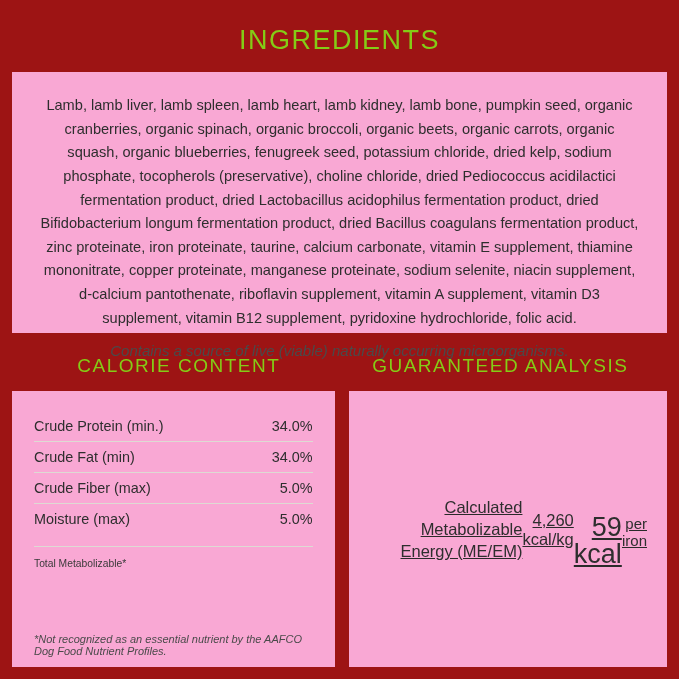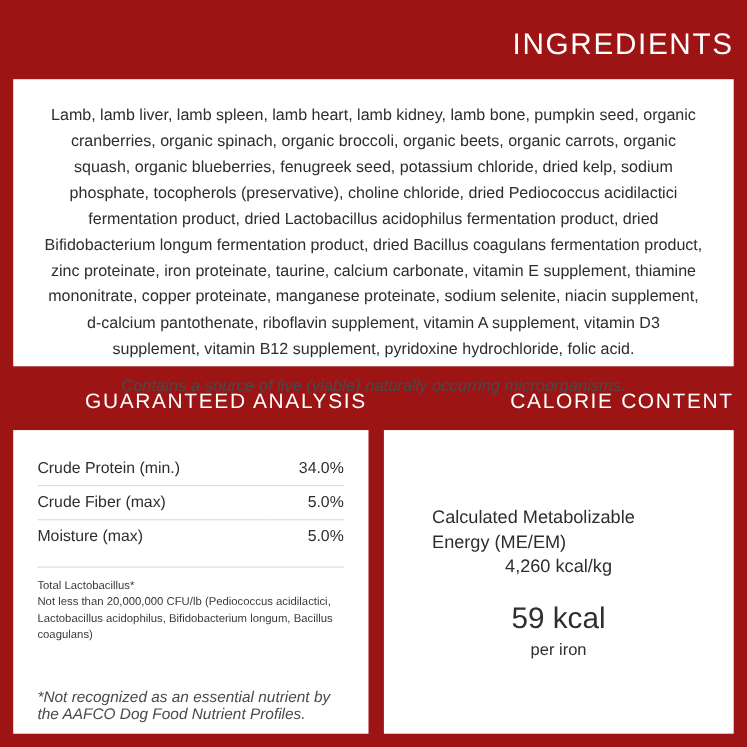--- a/index.html
+++ b/index.html
@@ -16,32 +16,32 @@
   }
   .page {
     width: 679px;
     height: 679px;
     box-sizing: border-box;
     padding: 0 12px;
     display: flex;
     flex-direction: column;
   }
   .section-title {
-    text-align: right;
+    text-align: center;
     letter-spacing: 1.5px;
     font-weight: 400;
-    color: #ffffff;
+    color: #84cc16;
   }
   #ingredients-title {
     font-size: 27px;
     margin-top: 25px;
     margin-bottom: 16px;
   }
   .card {
-    background: #ffffff;
+    background: #f9a8d4;
     color: #2a2a2a;
     box-sizing: border-box;
   }
   #ingredients-card {
     padding: 22px 26px 14px 26px;
     height: 261px;
   }
   #ingredients-text {
     font-size: 14.6px;
     line-height: 1.62;
@@ -102,32 +102,33 @@
   .ga-micro {
     margin-top: 12px;
     font-size: 10.3px;
     line-height: 1.45;
     color: #3a3a3a;
     border-top: 1px solid #dedad3;
     padding-top: 10px;
   }
   .ga-footnote {
     margin-top: auto;
-    font-size: 14px;
+    font-size: 11px;
     font-style: italic;
     color: #4a4a4a;
     padding-top: 10px;
   }
   #cal-card {
     padding: 20px;
     display: flex;
-    flex-direction: column;
+    flex-direction: row;
     align-items: center;
     justify-content: center;
-    text-align: left;
+    text-align: right;
+    text-decoration: underline;
   }
   #cal-me-label {
     font-size: 16.5px;
     line-height: 1.35;
     color: #2e2e2e;
     max-width: 230px;
   }
   #cal-me-value {
     font-size: 16.5px;
     color: #2e2e2e;
@@ -151,50 +152,53 @@
 <div class="page">
 
   <div class="section-title" id="ingredients-title">INGREDIENTS</div>
 
   <div class="card" id="ingredients-card">
     <div id="ingredients-text">Lamb, lamb liver, lamb spleen, lamb heart, lamb kidney, lamb bone, pumpkin seed, organic cranberries, organic spinach, organic broccoli, organic beets, organic carrots, organic squash, organic blueberries, fenugreek seed, potassium chloride, dried kelp, sodium phosphate, tocopherols (preservative), choline chloride, dried Pediococcus acidilactici fermentation product, dried Lactobacillus acidophilus fermentation product, dried Bifidobacterium longum fermentation product, dried Bacillus coagulans fermentation product, zinc proteinate, iron proteinate, taurine, calcium carbonate, vitamin E supplement, thiamine mononitrate, copper proteinate, manganese proteinate, sodium selenite, niacin supplement, d-calcium pantothenate, riboflavin supplement, vitamin A supplement, vitamin D3 supplement, vitamin B12 supplement, pyridoxine hydrochloride, folic acid.</div>
     <div id="ingredients-note">Contains a source of live (viable) naturally occurring microorganisms.</div>
   </div>
 
   <div class="bottom-titles">
+    <div id="cal-title">
+      <div class="section-title">CALORIE CONTENT</div>
+    </div>
     <div id="ga-title">
       <div class="section-title">GUARANTEED ANALYSIS</div>
-    </div>
-    <div id="cal-title">
-      <div class="section-title">CALORIE CONTENT</div>
     </div>
   </div>
 
   <div class="bottom-cards">
 
     <div class="card" id="ga-card">
       <table class="ga-table">
         <tbody>
           <tr>
             <td>Crude Protein (min.)</td>
             <td class="value">34.0%</td>
           </tr>
           <tr>
+            <td>Crude Fat (min)</td>
+            <td class="value">34.0%</td>
+          </tr>
+          <tr>
             <td>Crude Fiber (max)</td>
             <td class="value">5.0%</td>
           </tr>
           <tr>
             <td>Moisture (max)</td>
             <td class="value">5.0%</td>
           </tr>
         </tbody>
       </table>
       <div class="ga-micro">
-        <div>Total Lactobacillus*</div>
-        <div>Not less than 20,000,000 CFU/lb (Pediococcus acidilactici, Lactobacillus acidophilus, Bifidobacterium longum, Bacillus coagulans)</div>
+        <div>Total Metabolizable*</div>
       </div>
       <div class="ga-footnote">*Not recognized as an essential nutrient by the AAFCO Dog Food Nutrient Profiles.</div>
     </div>
 
     <div class="card" id="cal-card">
       <div id="cal-me-label">Calculated Metabolizable Energy (ME/EM)</div>
       <div id="cal-me-value">4,260 kcal/kg</div>
       <div id="cal-big">59 kcal</div>
       <div id="cal-unit">per iron</div>
     </div>

